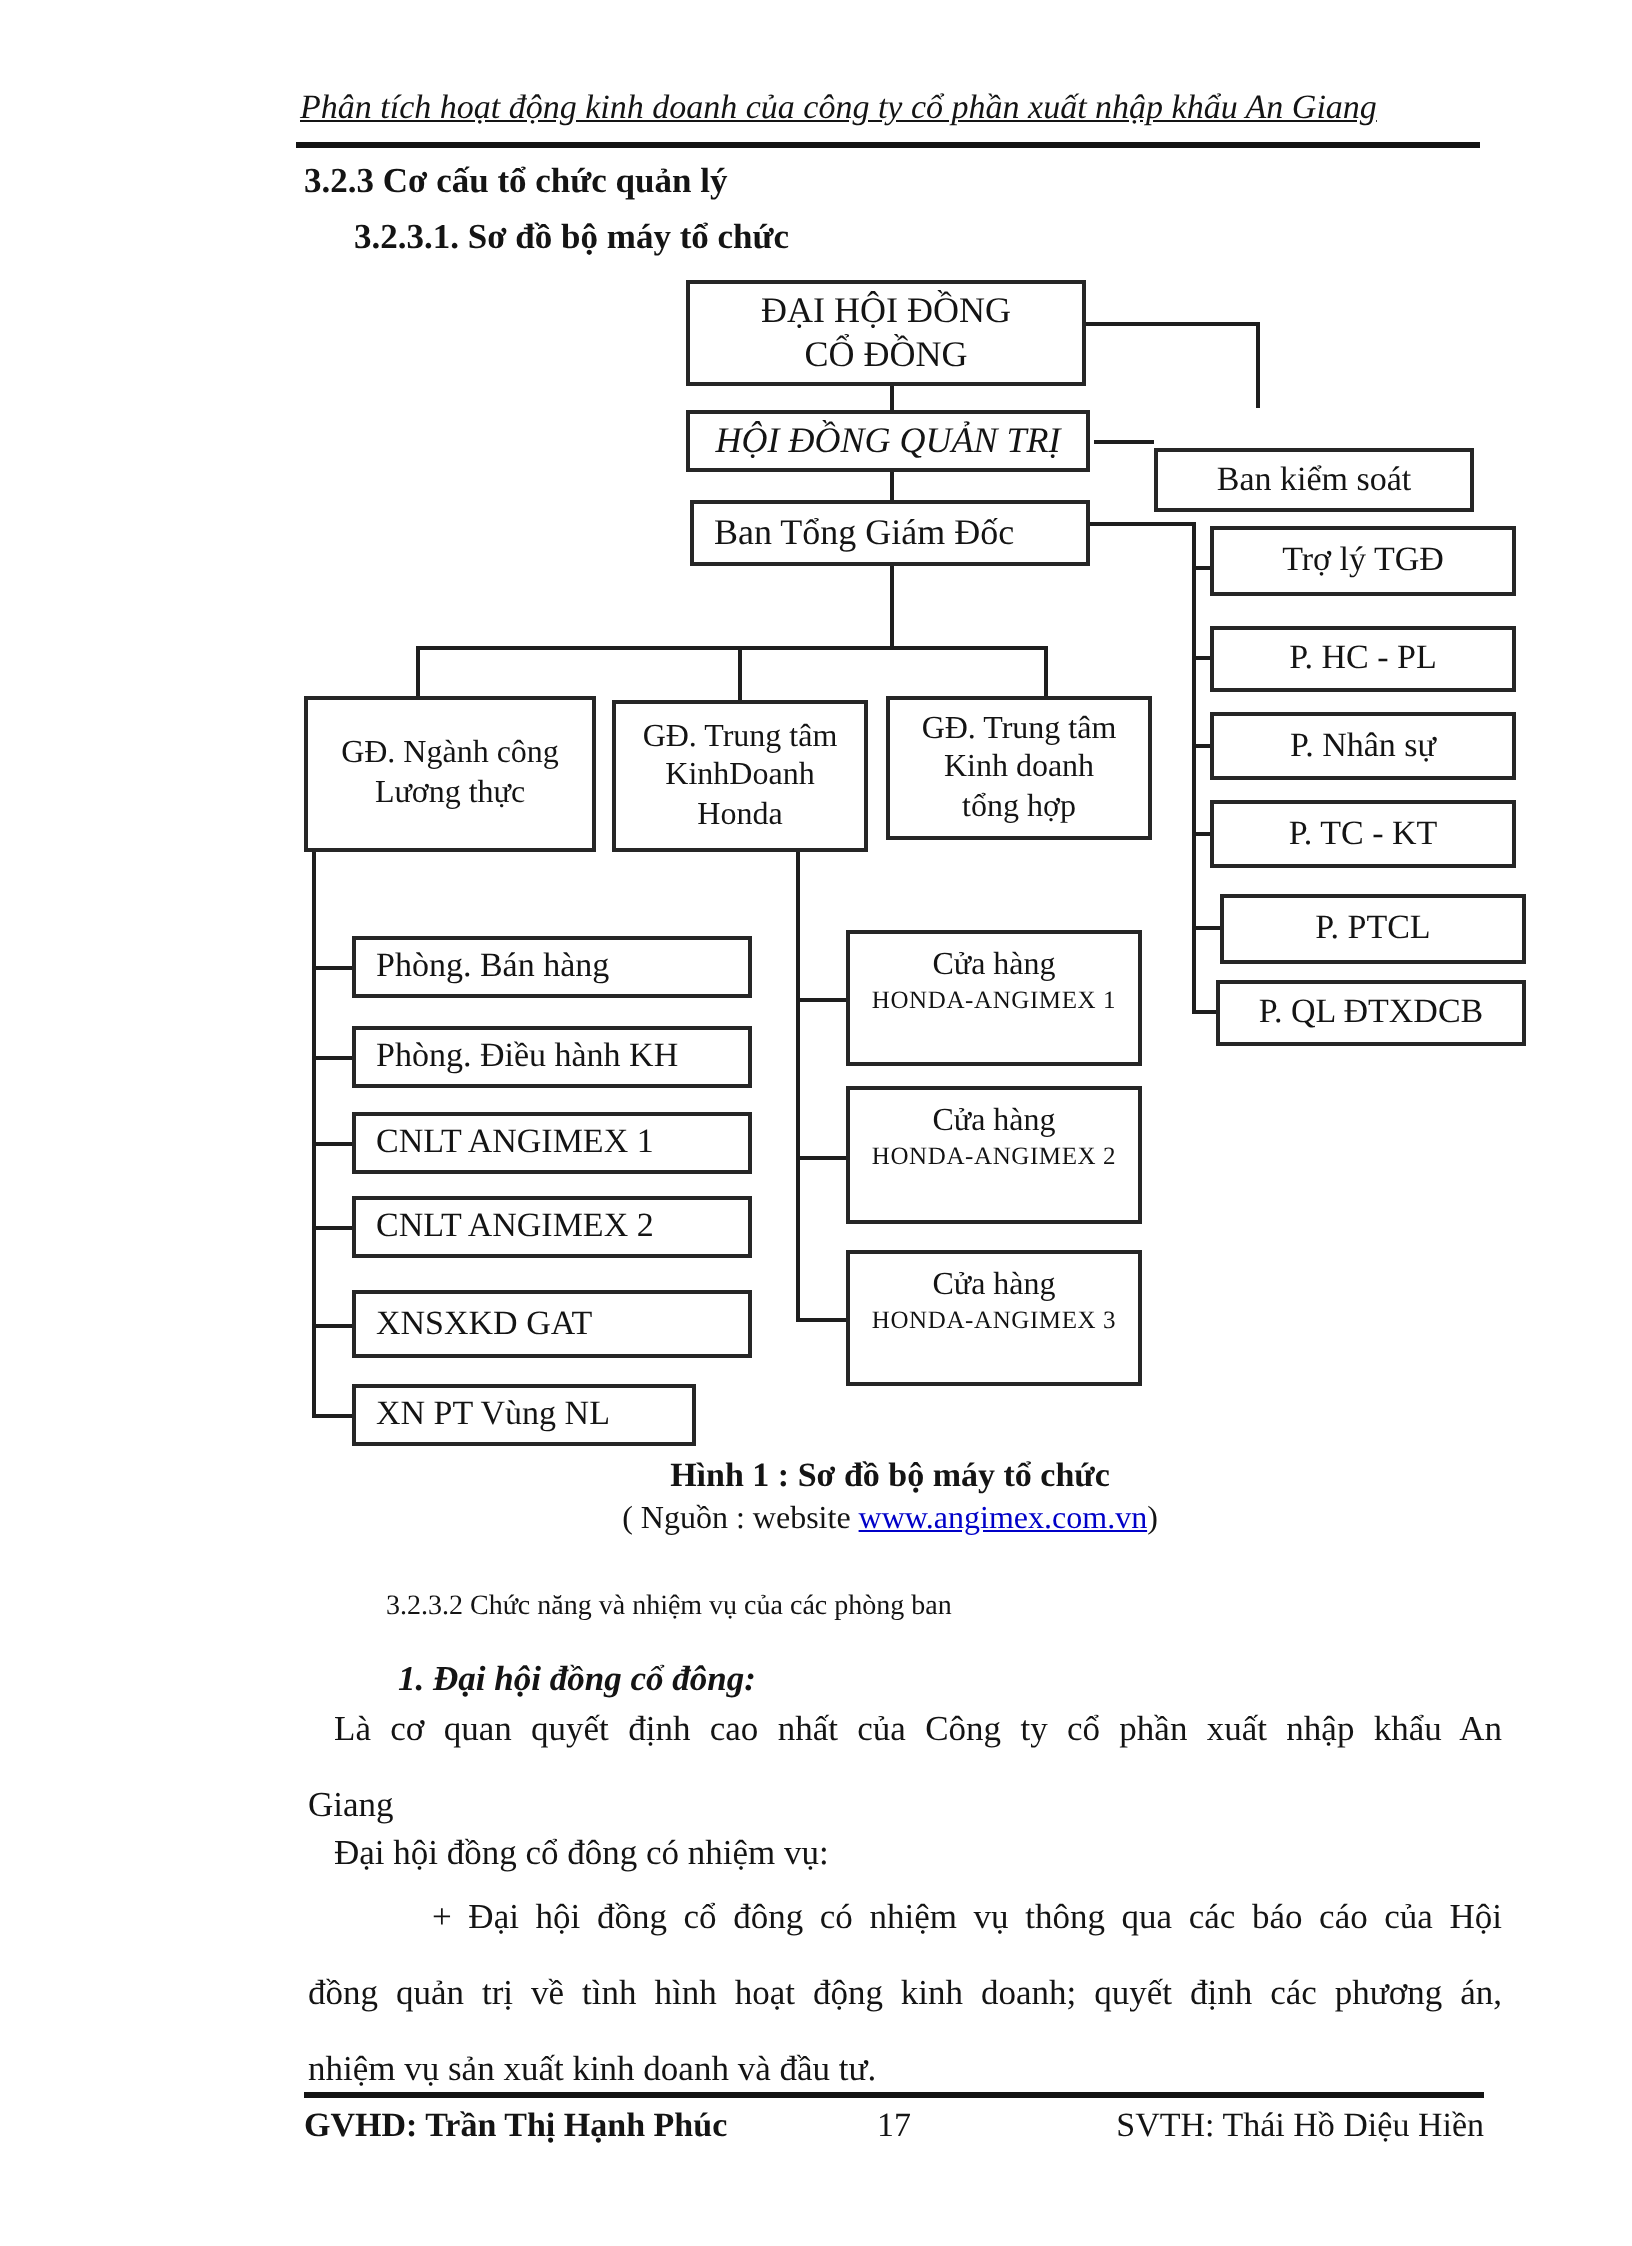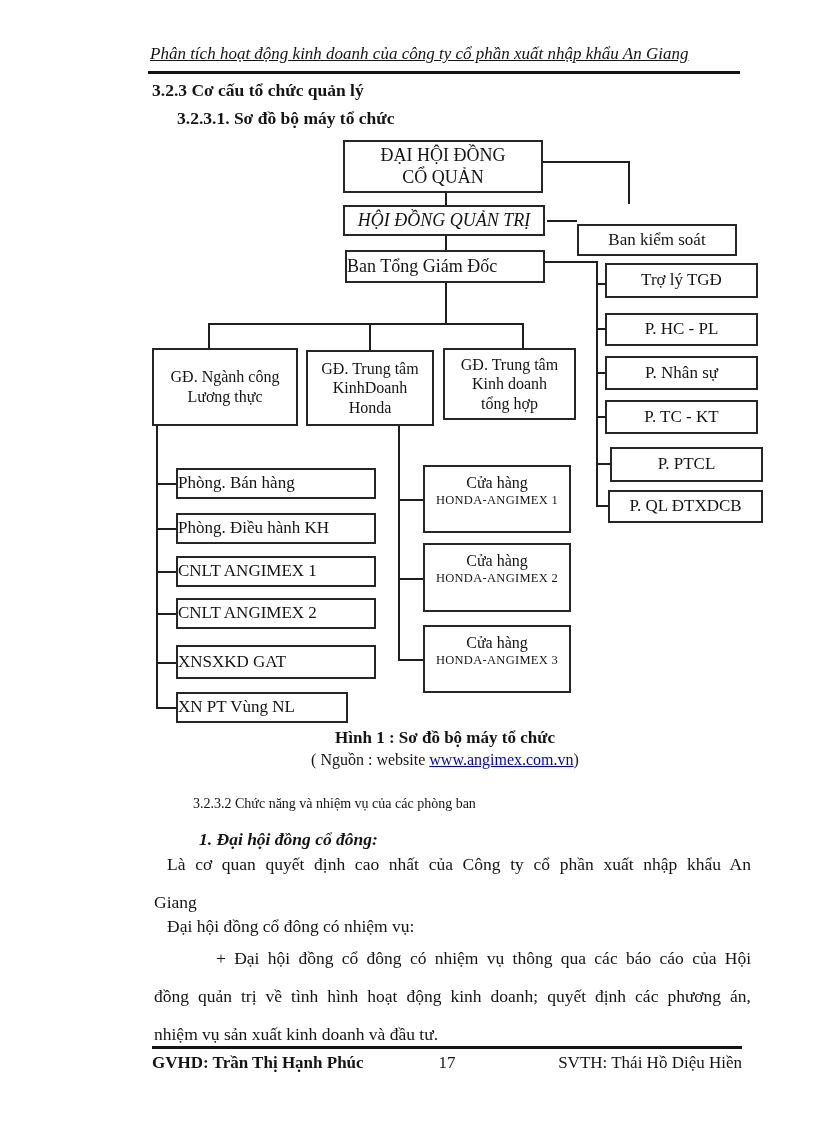--- a/index.html
+++ b/index.html
@@ -19,21 +19,21 @@
   .h-sec{position:absolute;left:152px;top:80px;font-weight:bold;font-size:17.5px;white-space:nowrap;}
   .h-sub{position:absolute;left:177px;top:108px;font-weight:bold;font-size:17.5px;white-space:nowrap;}
 
   
   .obox{
     position:absolute;border:2px solid #262626;background:#fff;
     display:flex;flex-direction:column;align-items:center;justify-content:center;
     text-align:center;font-size:17px;line-height:1.22;box-sizing:border-box;
   }
   .obox.big{font-size:18px;}
-  .obox.leftalign{align-items:flex-start;text-align:left;font-family:Liberation Serif, serif;}
+  .obox.leftalign{align-items:flex-start;padding-left:10px;text-align:left;font-family:Liberation Serif, serif;}
   .obox .l{display:block;}
   .shop .l1{font-size:16px;}
   .shop .l2{font-size:12.5px;letter-spacing:.3px;}
   .shop{justify-content:flex-start;padding-top:6px;}
   .cn{position:absolute;background:#1e1e1e;}
 
   
   .caption{position:absolute;left:85px;top:728px;width:720px;text-align:center;
     font-weight:bold;font-size:17px;}
   .source{position:absolute;left:85px;top:751px;width:720px;text-align:center;font-size:16px;}
@@ -60,21 +60,21 @@
 
 <div class="page">
 
   <div class="hdr-title">Phân tích hoạt động kinh doanh của công ty cổ phần xuất nhập khẩu An Giang</div>
   <div class="hdr-rule"></div>
   <div class="h-sec">3.2.3 Cơ cấu tổ chức quản lý</div>
   <div class="h-sub">3.2.3.1.  Sơ đồ bộ máy tổ chức</div>
 
   <div class="obox big" style="left:343px;top:140px;width:200px;height:53px;">
     <span class="l">ĐẠI HỘI ĐỒNG</span>
-    <span class="l">CỔ QUẢN</span>
+    <span class="l">CỔ ĐỒNG</span>
   </div>
   <div class="obox big" style="left:343px;top:205px;width:202px;height:31px;font-style:italic;">
     <span class="l">HỘI ĐỒNG QUẢN TRỊ</span>
   </div>
   <div class="obox" style="left:577px;top:192px;width:160px;height:32px;margin-top:32px;">
     <span class="l">Ban kiểm soát</span>
   </div>
   <div class="obox leftalign big" style="left:345px;top:250px;width:200px;height:33px;">
     <span class="l">Ban Tổng Giám Đốc</span>
   </div>

